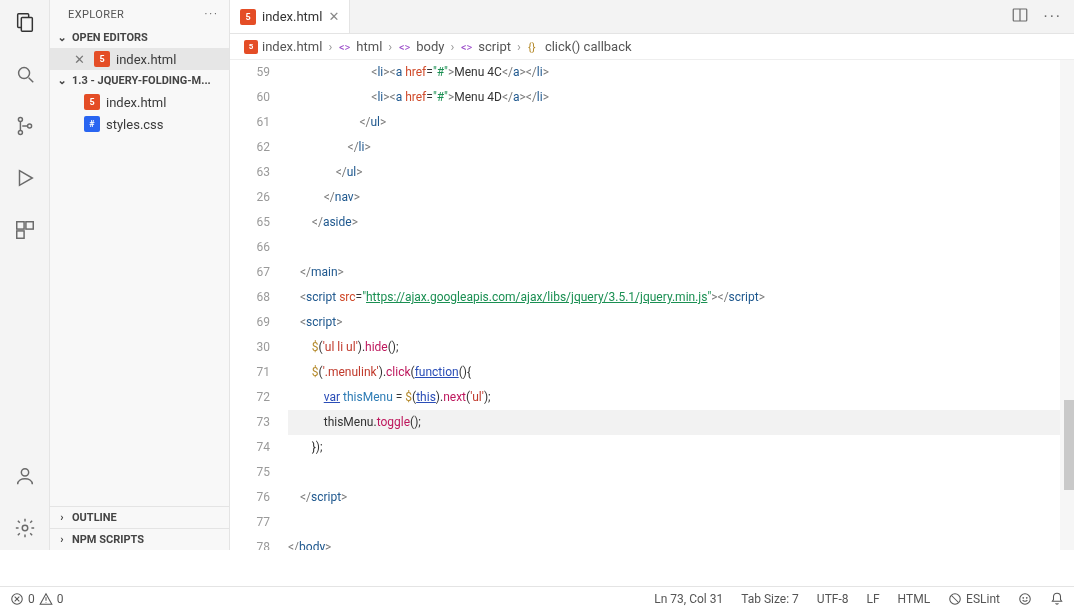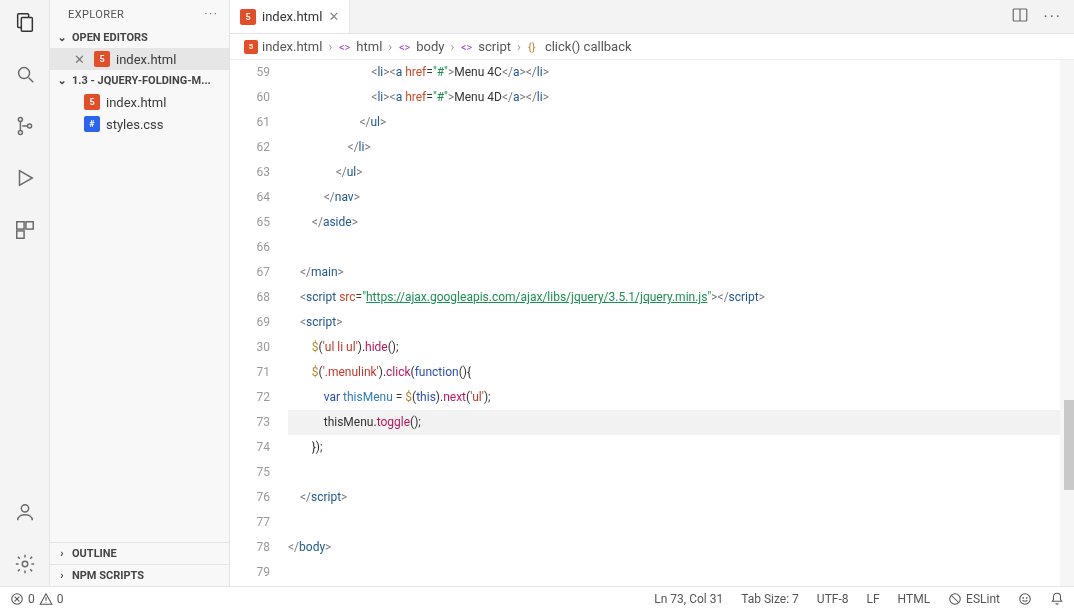--- a/index.html
+++ b/index.html
@@ -1,17 +1,17 @@
 <!DOCTYPE html>
 <html><head>
 <meta charset="utf-8">
 <style>
 * { margin:0; padding:0; box-sizing:border-box; font-family:-apple-system,BlinkMacSystemFont,"Segoe UI",Roboto,sans-serif; }
 html,body { width:1074px; height:610px; overflow:hidden; background:#fff; color:#333; }
-.app { display:flex; width:100%; height:100%; flex-direction:column; }
+.app { display:flex; width:100%; height:100%; flex-direction:column;gap:36px; }
 .top { display:flex; flex:1; min-height:0; }
 .activity-bar { width:50px; background:#f4f4f4; display:flex; flex-direction:column; align-items:center; padding-top:8px; gap:24px; border-right:1px solid #e4e4e4; }
 .activity-bar .spacer { flex:1; }
 .activity-icon { width:28px; height:28px; color:#6a6a6a; display:flex; align-items:center; justify-content:center; cursor:pointer; }
 .activity-icon.active { color:#333; }
 .sidebar { width:180px; background:#f8f8f8; border-right:1px solid #e4e4e4; display:flex; flex-direction:column; font-size:12px; }
 .sidebar-header { display:flex; align-items:center; justify-content:space-between; padding:8px 10px 6px 18px; color:#555; text-transform:uppercase; letter-spacing:.4px; font-size:11px; }
 .section-head { display:flex; align-items:center; padding:4px 6px; font-weight:700; font-size:11px; color:#444; text-transform:uppercase; gap:4px; cursor:pointer; }
 .section-head .chev { width:12px; text-align:center; }
 .file-row { display:flex; align-items:center; gap:6px; padding:3px 8px 3px 24px; font-size:13px; color:#3b3b3b; cursor:pointer; }
@@ -36,21 +36,21 @@
 .line { height:25px; }
 .hl { background:#f2f2f2; }
 .minimap { width:14px; background:#f6f6f6; position:relative; }
 .minimap .thumb { position:absolute; right:0; width:10px; background:#c9c9c9; }
 
 .tg  { color:#20598f;margin-top:28px; }   
 .pnc { color:#7a7a7a; }   
 .atr { color:#d04a2a; }   
 .str { color:#1a8f52; }   
 .url { color:#1a8f52; text-decoration:underline; }
-.kw  { color:#2a4db7; }   
+.kw  { color:#2a4db7;text-decoration:underline; }   
 .obj { color:#333; }
 .jq  { color:#b58a2b; }   
 .sel { color:#c0392b; }   
 .fn  { color:#be185d; }   
 .var { color:#2e7cb5; }
 .status { height:24px; background:#fff; border-top:1px solid #e4e4e4; display:flex; align-items:center; font-size:12px; color:#555; padding:0 10px; gap:18px; }
 .status .grow { flex:1; }
 .status-item { display:flex; align-items:center; gap:4px; cursor:pointer; }
 .icon-svg { width:22px; height:22px; }
 </style>
@@ -211,21 +211,21 @@
         </span>
       </div>
 
       <div class="code-wrap">
         <div class="gutter" id="gutter">
             <div class="line">59</div>
             <div class="line">60</div>
             <div class="line">61</div>
             <div class="line">62</div>
             <div class="line">63</div>
-            <div class="line">64</div>
+            <div class="line">26</div>
             <div class="line">65</div>
             <div class="line">66</div>
             <div class="line">67</div>
             <div class="line">68</div>
             <div class="line">69</div>
             <div class="line">30</div>
             <div class="line">71</div>
             <div class="line">72</div>
             <div class="line">73</div>
             <div class="line">74</div>

